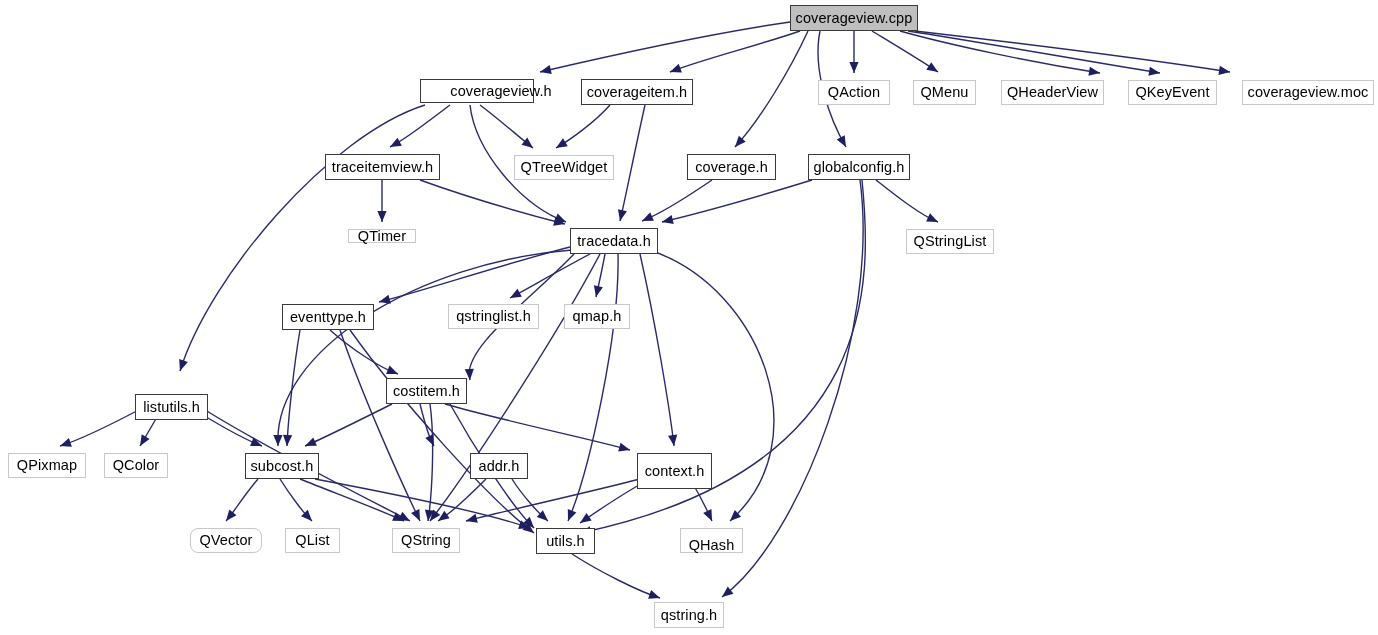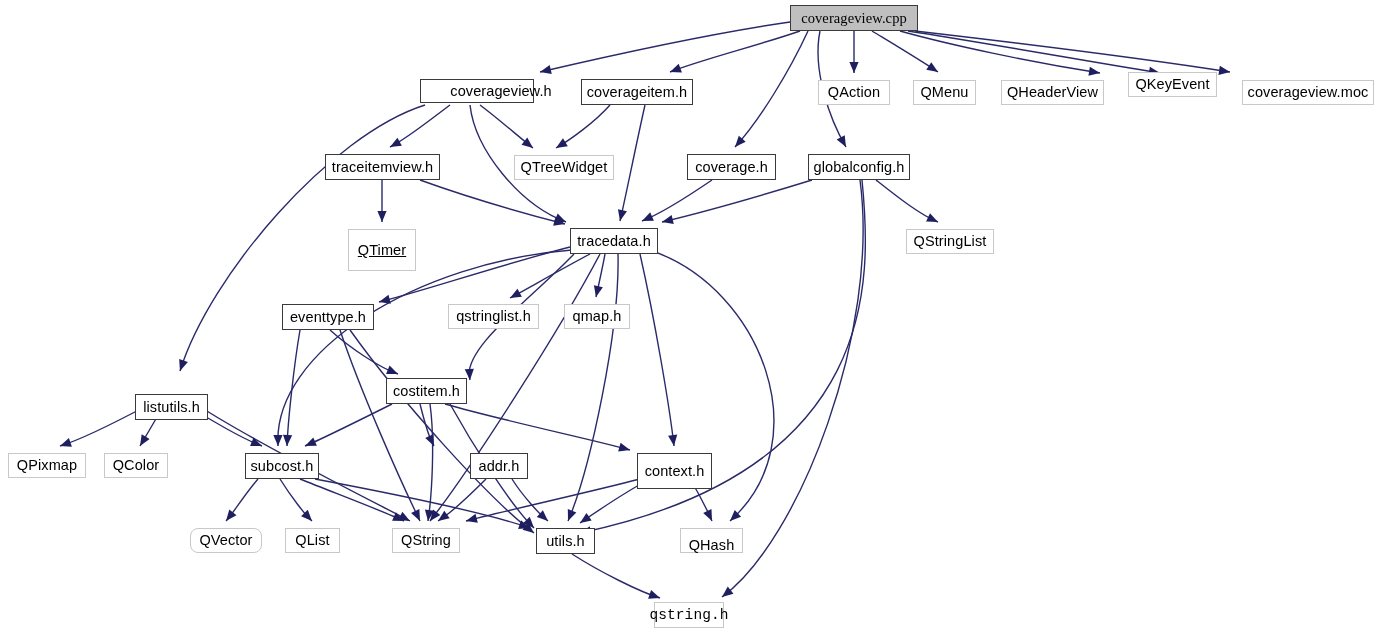--- a/index.html
+++ b/index.html
@@ -47,21 +47,20 @@
     border: 1px solid #c8c8c8;
     white-space: nowrap;
     letter-spacing: 0.1px;
   }
   .node.internal {
     border: 1.4px solid #3a3a3a;
   }
   .node.root {
     border: 1.4px solid #3a3a3a;
     background: #bfbfbf;
-    font-family: Liberation Serif, serif;
   }
 </style>
 </head>
 <body>
 
 <div id="graph-root">
   <svg id="graph-svg" viewBox="0 0 1378 635">
       <path d="M 790 22 C 700 35, 600 58, 540 72" class="edge"></path>
       <path d="M 800 31 C 760 45, 700 60, 670 72" class="edge"></path>
       <path d="M 854 31 L 854 73" class="edge"></path>
@@ -182,39 +181,39 @@
     </div>
     <div class="node external" style="left: 818px; top: 80px; width: 72px; height: 25px;">
       <span>QAction</span>
     </div>
     <div class="node external" style="left: 913px; top: 80px; width: 63px; height: 25px;">
       <span>QMenu</span>
     </div>
     <div class="node external" style="left: 1001px; top: 80px; width: 103px; height: 25px;">
       <span>QHeaderView</span>
     </div>
-    <div class="node external" style="left: 1128px; top: 72px; width: 89px; height: 25px;">
+    <div class="node external" style="left: 1128px; top: 80px; width: 89px; height: 25px;">
       <span>QKeyEvent</span>
     </div>
     <div class="node external" style="left: 1242px; top: 80px; width: 132px; height: 25px;">
       <span>coverageview.moc</span>
     </div>
     <div class="node internal" style="left: 325px; top: 154px; width: 115px; height: 26px;">
       <span>traceitemview.h</span>
     </div>
     <div class="node external" style="left: 514px; top: 155px; width: 100px; height: 25px;">
       <span>QTreeWidget</span>
     </div>
     <div class="node internal" style="left: 687px; top: 154px; width: 89px; height: 26px;">
       <span>coverage.h</span>
     </div>
     <div class="node internal" style="left: 808px; top: 154px; width: 102px; height: 26px;">
       <span>globalconfig.h</span>
     </div>
-    <div class="node external" style="left: 348px; top: 229px; width: 68px; height: 42px; text-decoration: underline;">
+    <div class="node external" style="left: 348px; top: 229px; width: 68px; height: 14px;">
       <span>QTimer</span>
     </div>
     <div class="node internal" style="left: 570px; top: 228px; width: 88px; height: 26px;">
       <span>tracedata.h</span>
     </div>
     <div class="node external" style="left: 906px; top: 229px; width: 88px; height: 25px;">
       <span>QStringList</span>
     </div>
     <div class="node internal" style="left: 282px; top: 304px; width: 92px; height: 26px;">
       <span>eventtype.h</span>
@@ -254,16 +253,16 @@
     </div>
     <div class="node external" style="left: 392px; top: 528px; width: 68px; height: 25px;">
       <span>QString</span>
     </div>
     <div class="node internal" style="left: 536px; top: 528px; width: 59px; height: 26px;">
       <span>utils.h</span>
     </div>
     <div class="node external" style="left: 680px; top: 528px; width: 63px; height: 25px; align-items: flex-end;">
       <span>QHash</span>
     </div>
-    <div class="node external" style="left: 654px; top: 602px; width: 70px; height: 26px; font-family: Liberation Mono, monospace;">
+    <div class="node external" style="left: 654px; top: 602px; width: 70px; height: 26px;">
       <span>qstring.h</span>
     </div>
   </div>
 
 </body></html>

